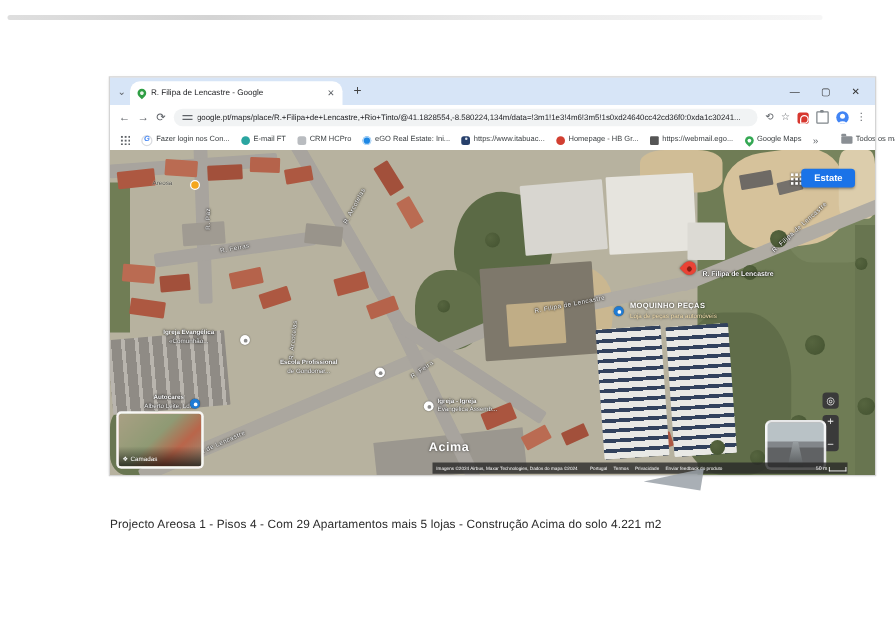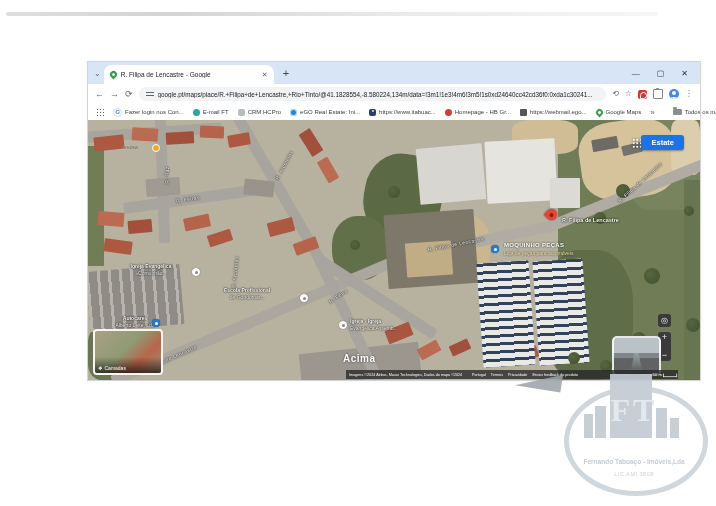--- a/index.html
+++ b/index.html
@@ -344,26 +344,16 @@
           <span>Enviar feedback do produto</span>
         </span>
         <span class="scalewrap">
           <span>50 m</span>
           <span class="scalebar"></span>
         </span>
       </div>
     </div>
   </div>
 
+  <div class="docline" style="top:414px;">Projecto Areosa 1 - Pisos 4 - Com 29 Apartamentos mais 5 lojas - Construção Acima do solo 4.221 m2</div>
 
   <div class="wedge"></div>
-  <div class="wm">
-    <div class="wmc"></div>
-    <div class="sk" style="left:26px;top:40px;width:9px;height:24px;"></div>
-    <div class="sk" style="left:37px;top:32px;width:11px;height:32px;"></div>
-    <div class="sk" style="left:52px;top:0;width:42px;height:64px;"></div>
-    <div class="sk" style="left:98px;top:34px;width:11px;height:30px;"></div>
-    <div class="sk" style="left:112px;top:44px;width:9px;height:20px;"></div>
-    <div class="wmft">FT</div>
-    <div class="wmco">Fernando Tabuaço - Imóveis,Lda</div>
-    <div class="wmlic">LIC.AMI 3808</div>
-  </div>
 </div>
 
 </body></html>

